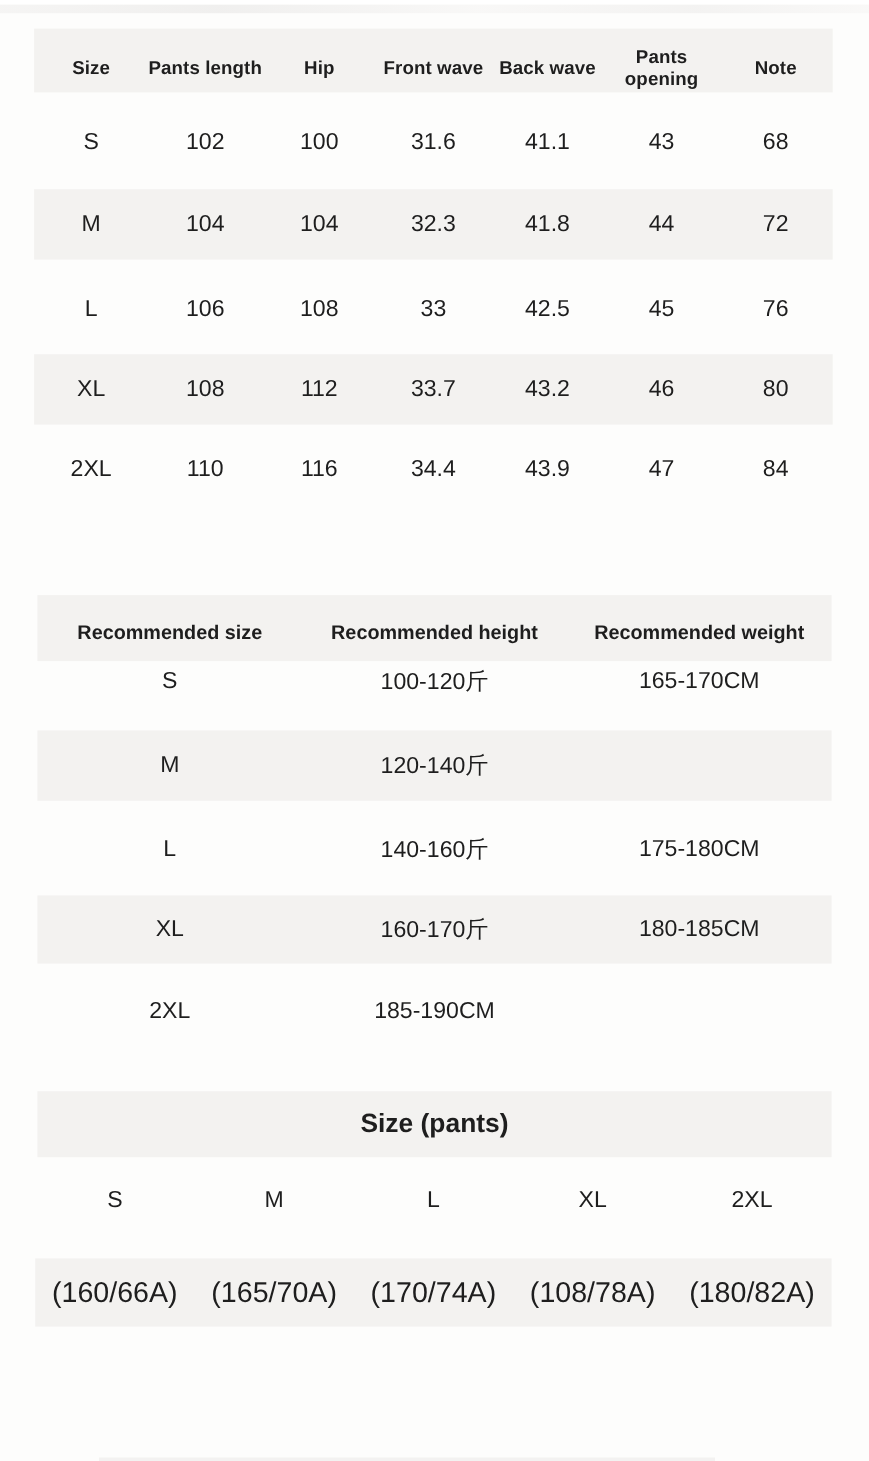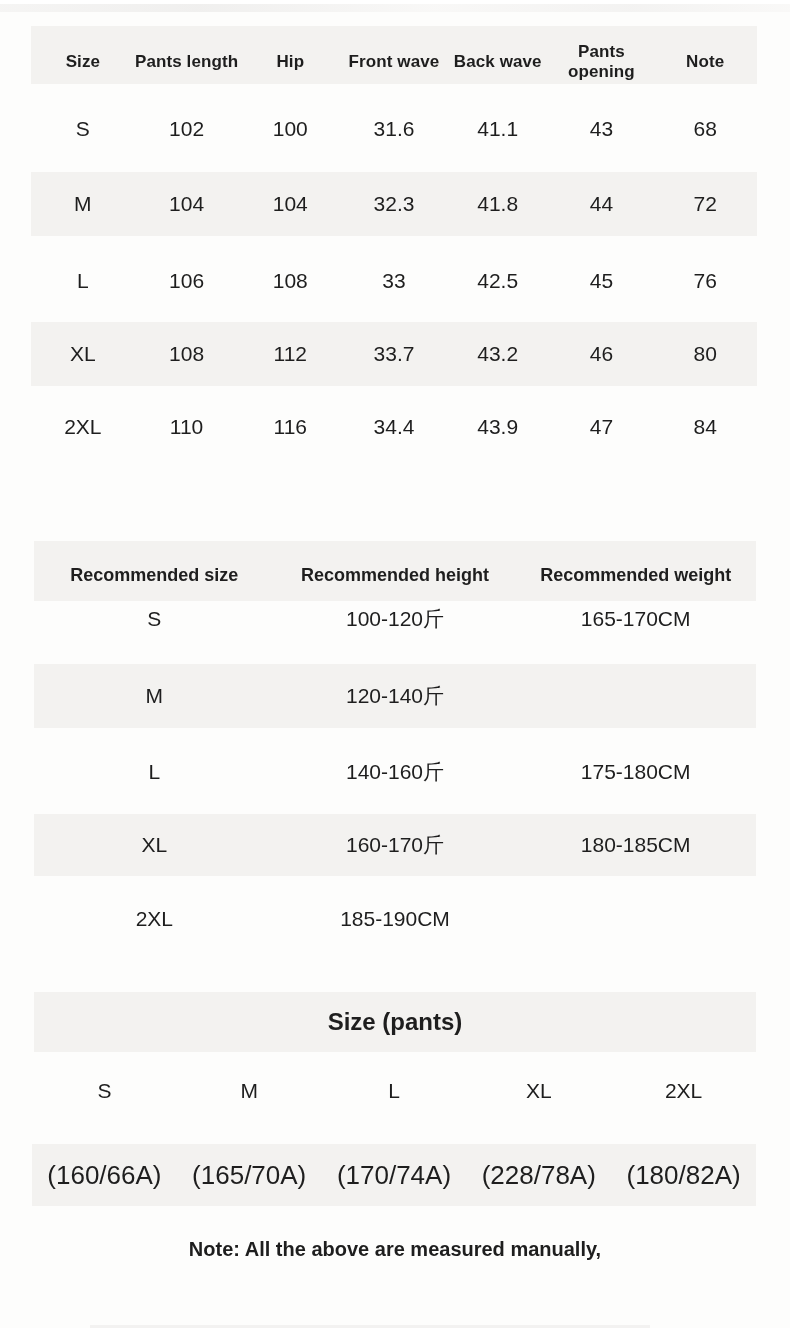--- a/index.html
+++ b/index.html
@@ -151,22 +151,21 @@
     <div>M</div>
     <div>L</div>
     <div>XL</div>
     <div>2XL</div>
   </div>
 
   <div class="row cols5 band val-sm" style="top:1140px;height:62px;">
     <div>(160/66A)</div>
     <div>(165/70A)</div>
     <div>(170/74A)</div>
-    <div>(228/78A)</div>
+    <div>(108/78A)</div>
     <div>(180/82A)</div>
   </div>
 
   <div class="note">
-    <div>Note: All the above are measured manually,</div>
   </div>
 
   <div class="bottom-smudge"></div>
 </div>
 
 </body></html>

